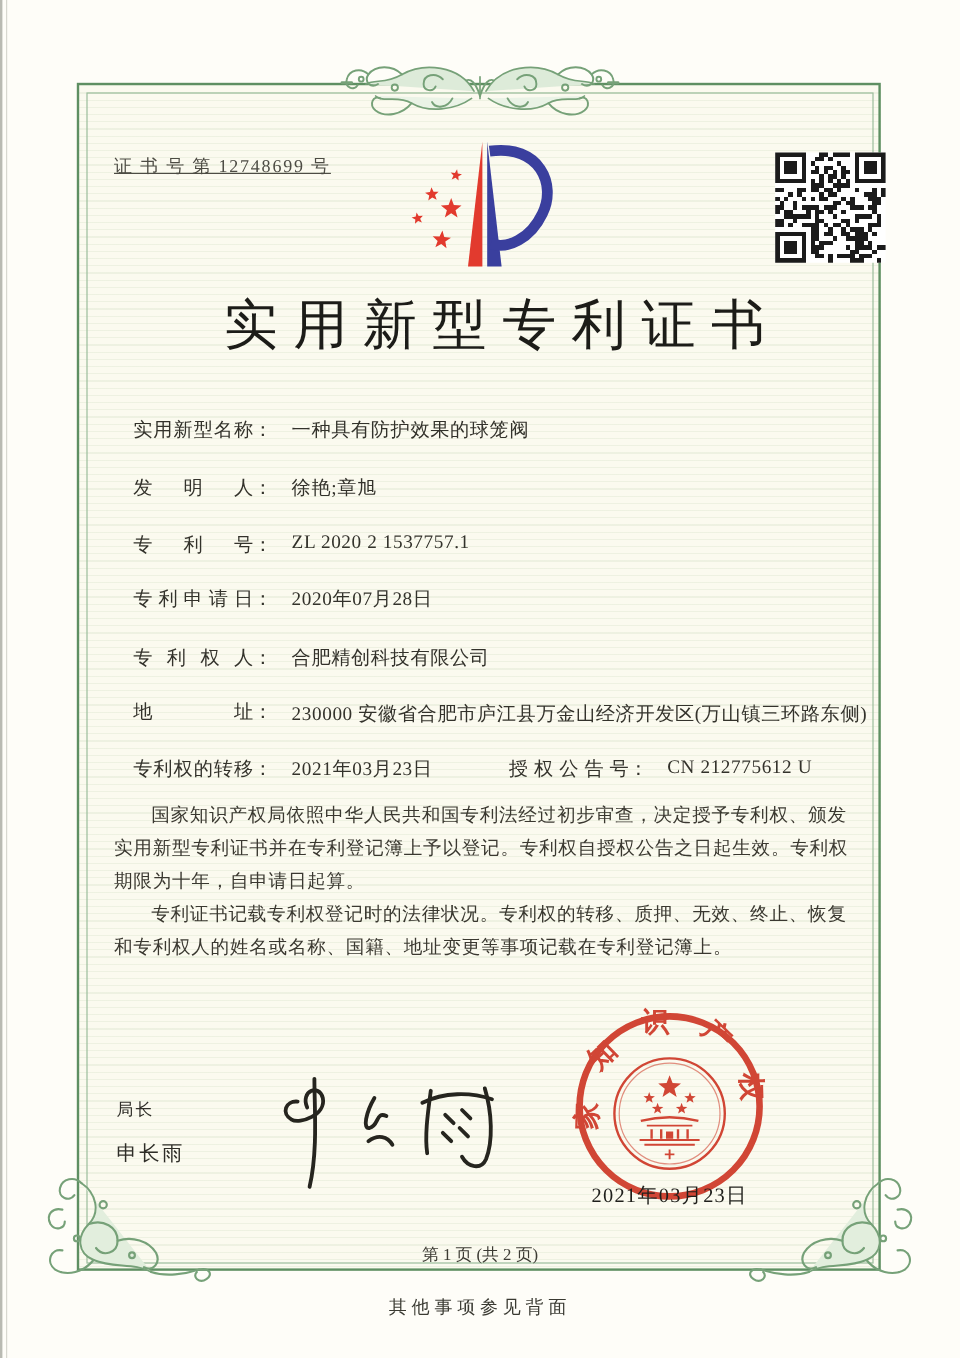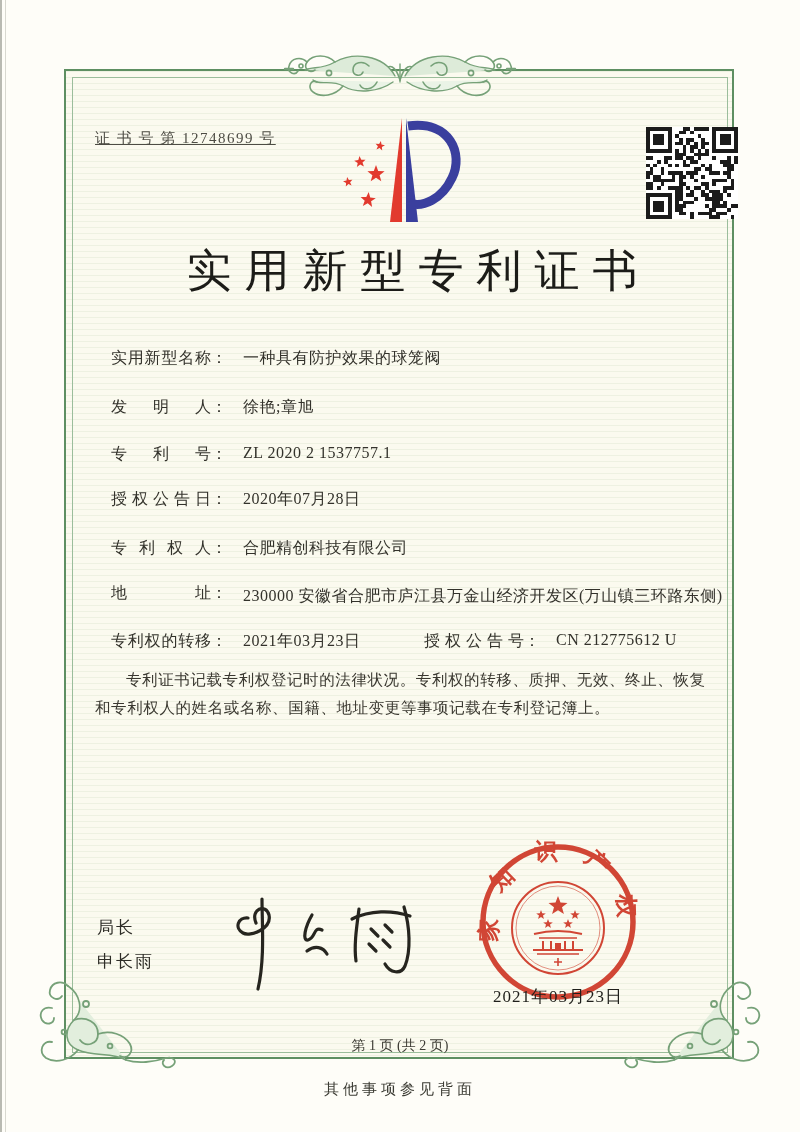--- a/index.html
+++ b/index.html
@@ -26,21 +26,21 @@
   .f-label{display:inline-block;width:100px;text-align:justify;text-align-last:justify;vertical-align:top;}
   .f-colon{display:inline-block;vertical-align:top;}
   .f-value{display:inline-block;margin-left:12px;vertical-align:top;letter-spacing:0.5px;}
   .f-value.wrap{white-space:normal;width:500px;line-height:26px;}
   .row .group2{position:absolute;left:313px;top:0;}
   
   .paras{position:absolute;left:95px;top:666px;width:614px;font-size:15.5px;line-height:27.5px;
       color:#3a3830;letter-spacing:0.6px;}
   .paras p{margin:0;text-indent:2em;}
   
-  .signer-title{position:absolute;left:97px;top:916px;font-size:17px;color:#2e2d27;letter-spacing:2px;}
+  .signer-title{position:absolute;left:97px;top:916px;font-size:14px;color:#2e2d27;letter-spacing:2px;}
   .signer-name{position:absolute;left:97px;top:950px;font-size:17px;color:#2e2d27;letter-spacing:2px;}
   .sig{position:absolute;left:212px;top:889px;}
   
   .seal{position:absolute;left:472px;top:836px;opacity:0.95;}
   .seal-date{position:absolute;left:467px;top:985px;width:182px;text-align:center;
       font-size:17px;color:#1f1f1b;letter-spacing:1px;}
   
   .page-info{position:absolute;left:0;top:1037px;width:800px;text-align:center;font-size:14px;color:#3c3b33;}
   .back-note{position:absolute;left:0;top:1080px;width:800px;text-align:center;font-size:15px;
       color:#3a3a32;letter-spacing:4px;}
@@ -344,41 +344,42 @@
   </div>
   <div class="row" style="top:397px;">
     <span class="f-label">发明人</span><span class="f-colon">：</span>
     <span class="f-value">徐艳;章旭</span>
   </div>
   <div class="row" style="top:444px;">
     <span class="f-label">专利号</span><span class="f-colon">：</span>
     <span class="f-value">ZL 2020 2 1537757.1</span>
   </div>
   <div class="row" style="top:489px;">
-    <span class="f-label">授权公告日</span><span class="f-colon">：</span>
+    <span class="f-label">专利申请日</span><span class="f-colon">：</span>
     <span class="f-value">2020年07月28日</span>
   </div>
   <div class="row" style="top:538px;">
     <span class="f-label">专利权人</span><span class="f-colon">：</span>
     <span class="f-value">合肥精创科技有限公司</span>
   </div>
   <div class="row" style="top:583px;">
     <span class="f-label">地址</span><span class="f-colon">：</span>
     <span class="f-value wrap">230000 安徽省合肥市庐江县万金山经济开发区(万山镇三环路东侧)</span>
   </div>
   <div class="row" style="top:631px;">
     <span class="f-label">专利权的转移</span><span class="f-colon">：</span>
     <span class="f-value">2021年03月23日</span>
     <span class="group2">
       <span class="f-label">授权公告号</span><span class="f-colon">：</span>
       <span class="f-value">CN 212775612 U</span>
     </span>
   </div>
 
   <div class="paras">
+    <p>国家知识产权局依照中华人民共和国专利法经过初步审查，决定授予专利权、颁发实用新型专利证书并在专利登记簿上予以登记。专利权自授权公告之日起生效。专利权期限为十年，自申请日起算。</p>
     <p>专利证书记载专利权登记时的法律状况。专利权的转移、质押、无效、终止、恢复和专利权人的姓名或名称、国籍、地址变更等事项记载在专利登记簿上。</p>
   </div>
 
   <div class="signer-title">局长</div>
   <div class="signer-name">申长雨</div>
 
   <svg class="sig" width="220" height="108" viewBox="0 0 220 108">
     <g fill="none" stroke="#26251f" stroke-width="3.2" stroke-linecap="round" stroke-linejoin="round">
       <path d="M44,34 C38,20 54,14 57,26 C60,40 38,48 31,44 C22,39 26,28 36,29"></path>
       <path d="M50,10 C50,34 53,70 46,100"></path>

